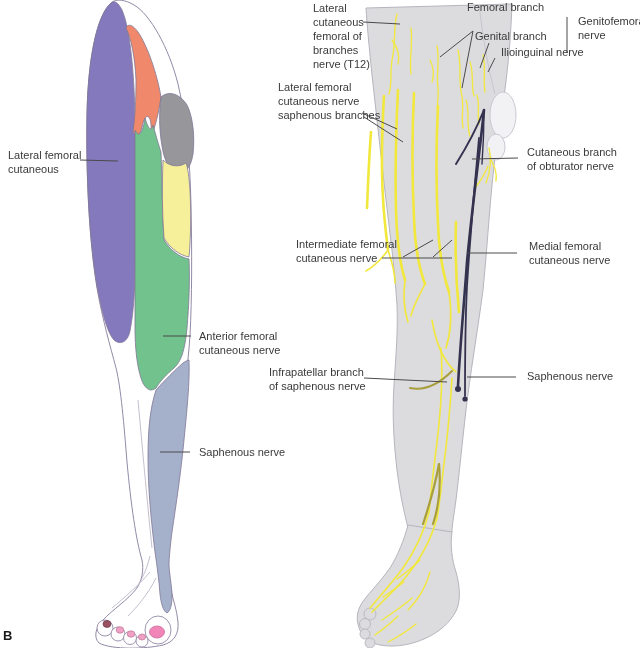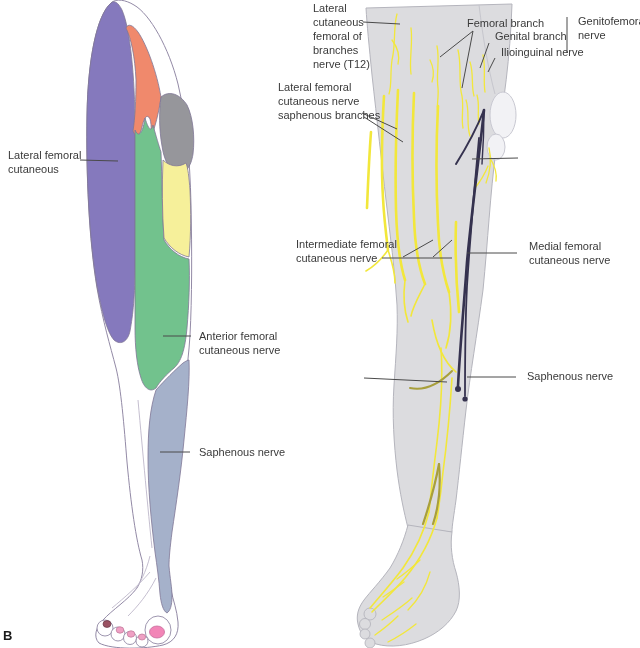--- a/index.html
+++ b/index.html
@@ -205,48 +205,56 @@
   <span>branches</span>
   <span>nerve (T12)</span>
 </div>
 
 <div class="label" style="left:272px;top:80px">
   <span>Lateral femoral</span>
   <span>cutaneous nerve</span>
   <span>saphenous branches</span>
 </div>
 
-<div class="label" style="left:461px;top:16px">
+<div class="label" style="left:461px;top:0">
   <span>Femoral branch</span>
 </div>
 
-<div class="label" style="left:489px;top:29px">
+<div class="label" style="left:469px;top:29px">
   <span>Genital branch</span>
 </div>
 
 <div class="label" style="left:495px;top:45px">
   <span>Ilioinguinal nerve</span>
 </div>
 
 <div class="label" style="left:572px;top:14px">
   <span>Genitofemoral</span>
   <span>nerve</span>
 </div>
 
+<div class="label" style="left:521px;top:145px">
+  <span>Cutaneous branch</span>
+  <span>of obturator nerve</span>
+</div>
 
 <div class="label" style="left:290px;top:237px">
   <span>Intermediate femoral</span>
   <span>cutaneous nerve</span>
 </div>
 
 <div class="label" style="left:523px;top:239px">
   <span>Medial femoral</span>
   <span>cutaneous nerve</span>
 </div>
 
+<div class="label" style="left:263px;top:365px">
+  <span>Infrapatellar branch</span>
+  <span>of saphenous nerve</span>
+</div>
 
 <div class="label" style="left:521px;top:369px">
   <span>Saphenous nerve</span>
 </div>
 
 <div class="panel-label" style="left:3px;top:628px">B</div>
 
 </div>
 
 </body></html>

